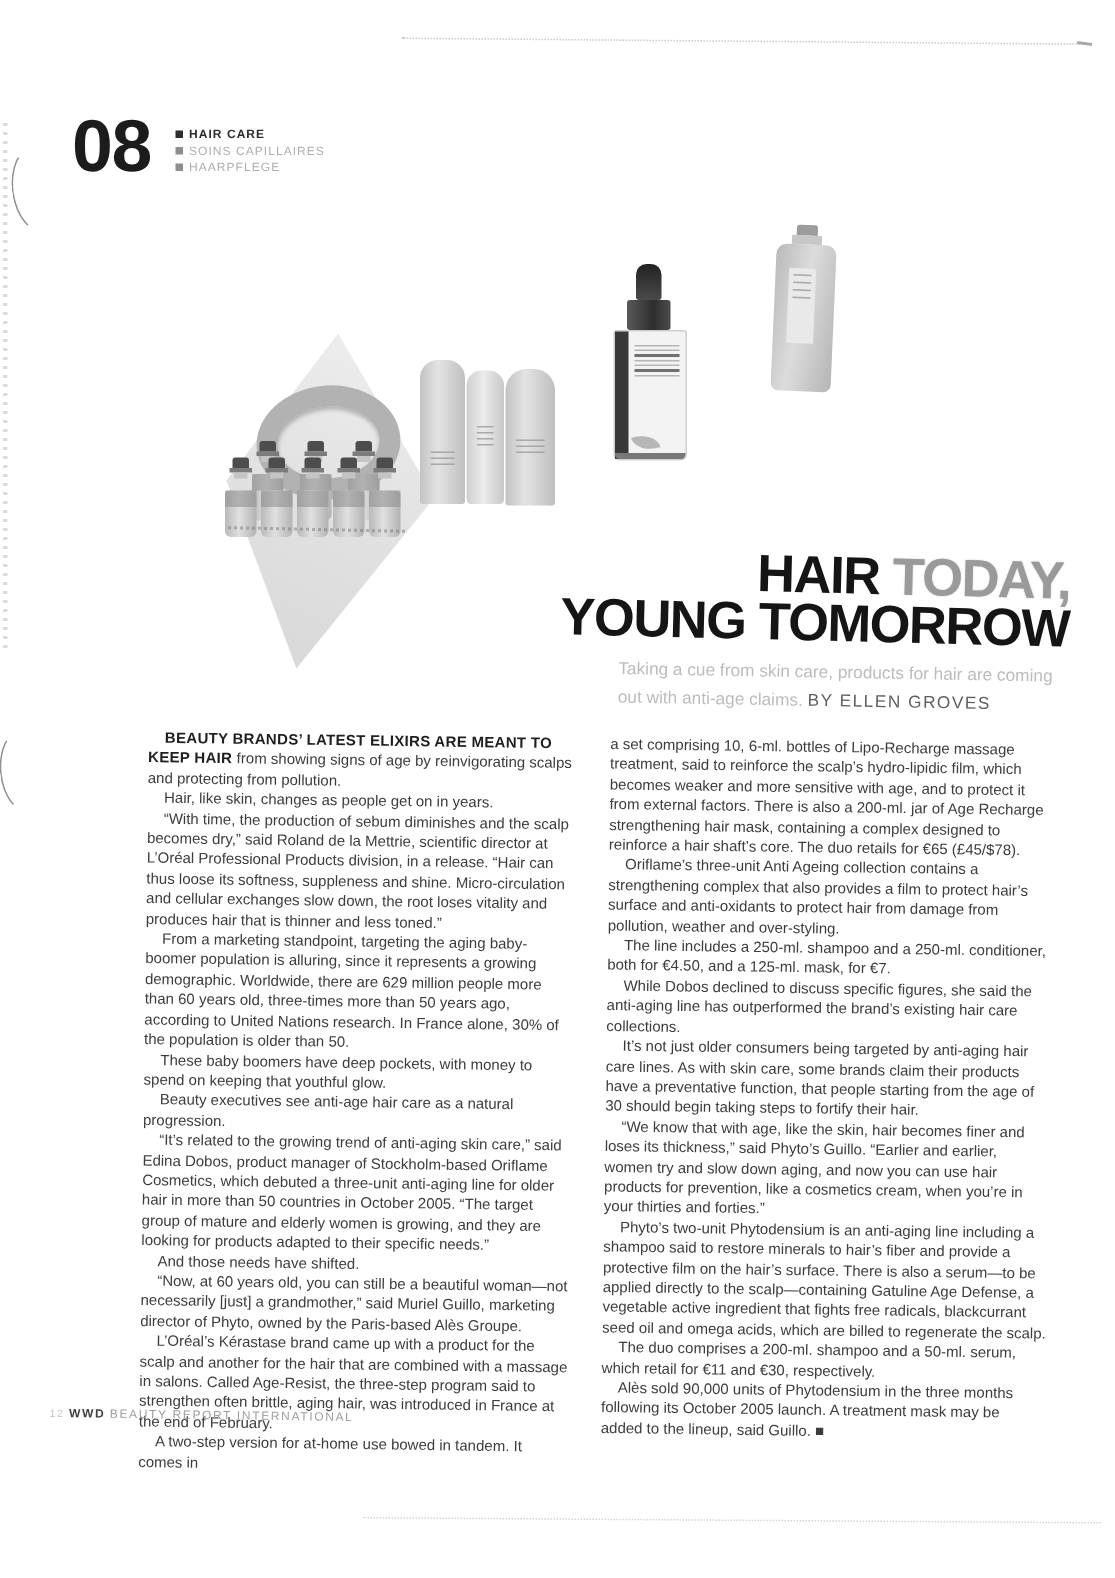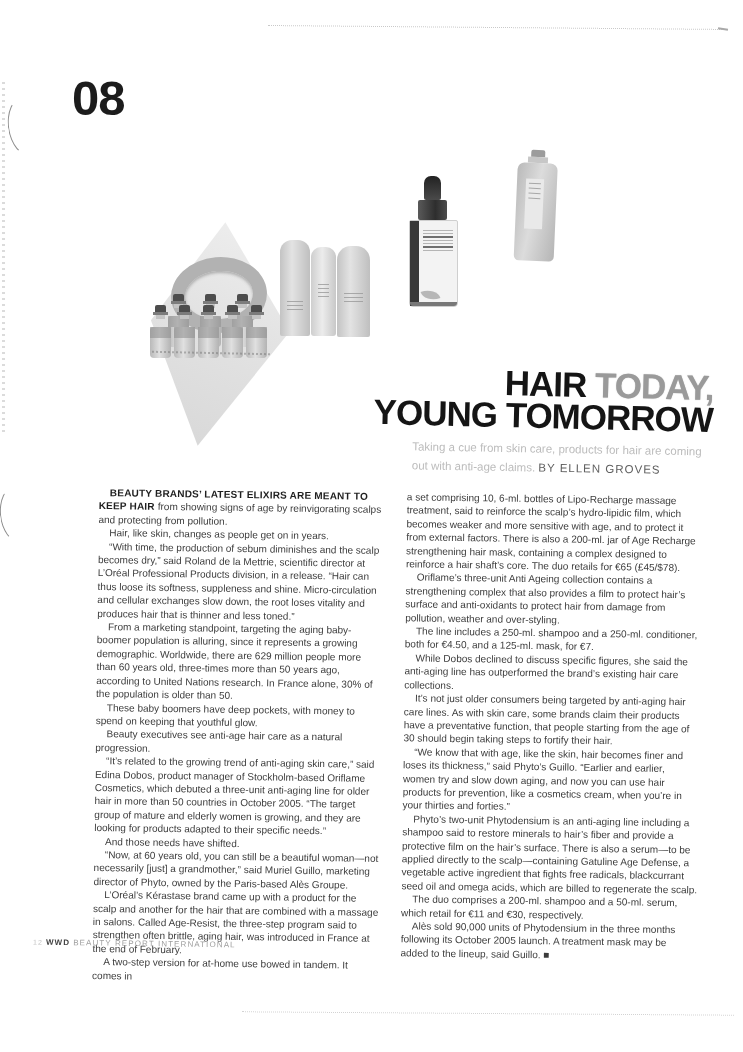--- a/index.html
+++ b/index.html
@@ -13,21 +13,21 @@
   #corner-dash{position:absolute;left:718px;top:28px;width:10px;height:2px;background:#a9a9a9;transform:rotate(8deg);}
   #bottom-dots{left:242px;top:1013px;width:492px;transform:rotate(.4deg);opacity:.8;}
   #edge-noise{position:absolute;left:2px;top:82px;width:3px;height:350px;opacity:.45;
     background:repeating-linear-gradient(to bottom,rgba(110,110,110,.55) 0 2px,transparent 2px 6px);}
   .punch{position:absolute;border:1.6px solid transparent;border-left-color:#8f8f8f;border-radius:50%;}
   #punch1{left:8px;top:96px;width:36px;height:58px;transform:rotate(-8deg);}
   #punch2{left:0px;top:486px;width:32px;height:54px;transform:rotate(-6deg);}
   #punch3{left:-9px;top:884px;width:30px;height:46px;transform:rotate(-5deg);}
 
   
-  #page-number{position:absolute;left:72px;top:70px;font-size:49px;font-weight:bold;
+  #page-number{position:absolute;left:48px;top:70px;font-size:49px;font-weight:bold;
     letter-spacing:-1px;color:#1c1c1c;}
   #section-labels{position:absolute;left:117px;top:84px;font-size:8px;letter-spacing:.7px;}
   .sec-row{display:flex;align-items:center;height:11px;}
   .sq{display:inline-block;width:5px;height:5px;margin-right:4px;}
   .sec-0{color:#2c2c2c;font-weight:bold;}
   .sec-1,.sec-2{color:#aeaeae;}
   .sq-0{background:#2c2c2c;} .sq-1{background:#8d8d8d;} .sq-2{background:#8d8d8d;}
 
   
   #collage{position:absolute;left:0;top:0;width:743px;height:470px;}
@@ -110,20 +110,34 @@
 
   <div id="top-dots" class="dotline"></div>
   <div id="corner-dash"></div>
   <div id="bottom-dots" class="dotline"></div>
   <div id="edge-noise"></div>
   <div id="punch1" class="punch"></div>
   <div id="punch2" class="punch"></div>
   <div id="punch3" class="punch"></div>
 
   <div id="page-number">08</div>
+  <div id="section-labels">
+    <div class="sec-row sec-0">
+      <span class="sq sq-0"></span>
+      <span>HAIR CARE</span>
+    </div>
+    <div class="sec-row sec-1">
+      <span class="sq sq-1"></span>
+      <span>SOINS CAPILLAIRES</span>
+    </div>
+    <div class="sec-row sec-2">
+      <span class="sq sq-2"></span>
+      <span>HAARPFLEGE</span>
+    </div>
+  </div>
 
   <div id="collage">
     <div id="diamond"></div>
     <div id="ring"></div>
     <div id="ampoules">
       <div class="vial" style="left:20px;top:0;">
           <div class="cap"></div>
           <div class="lip"></div>
           <div class="neck"></div>
           <div class="body">

